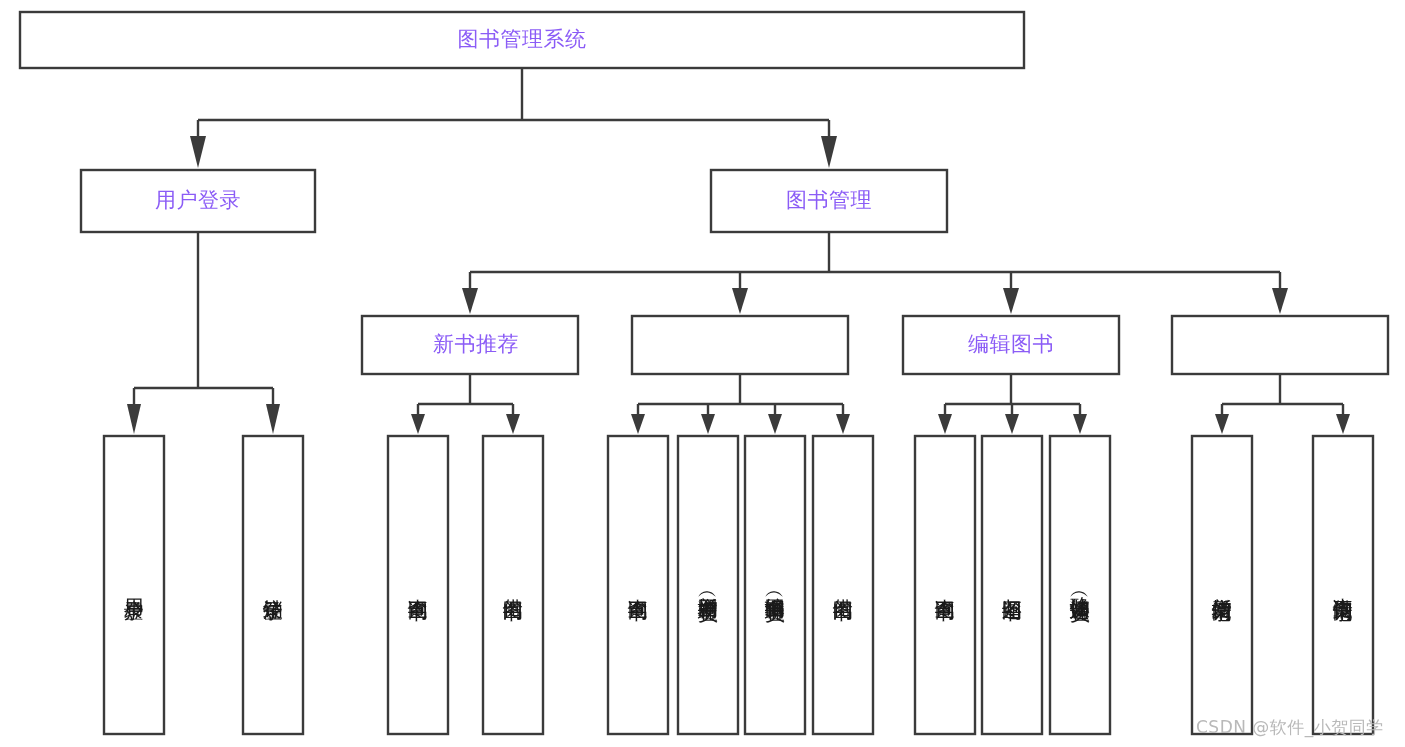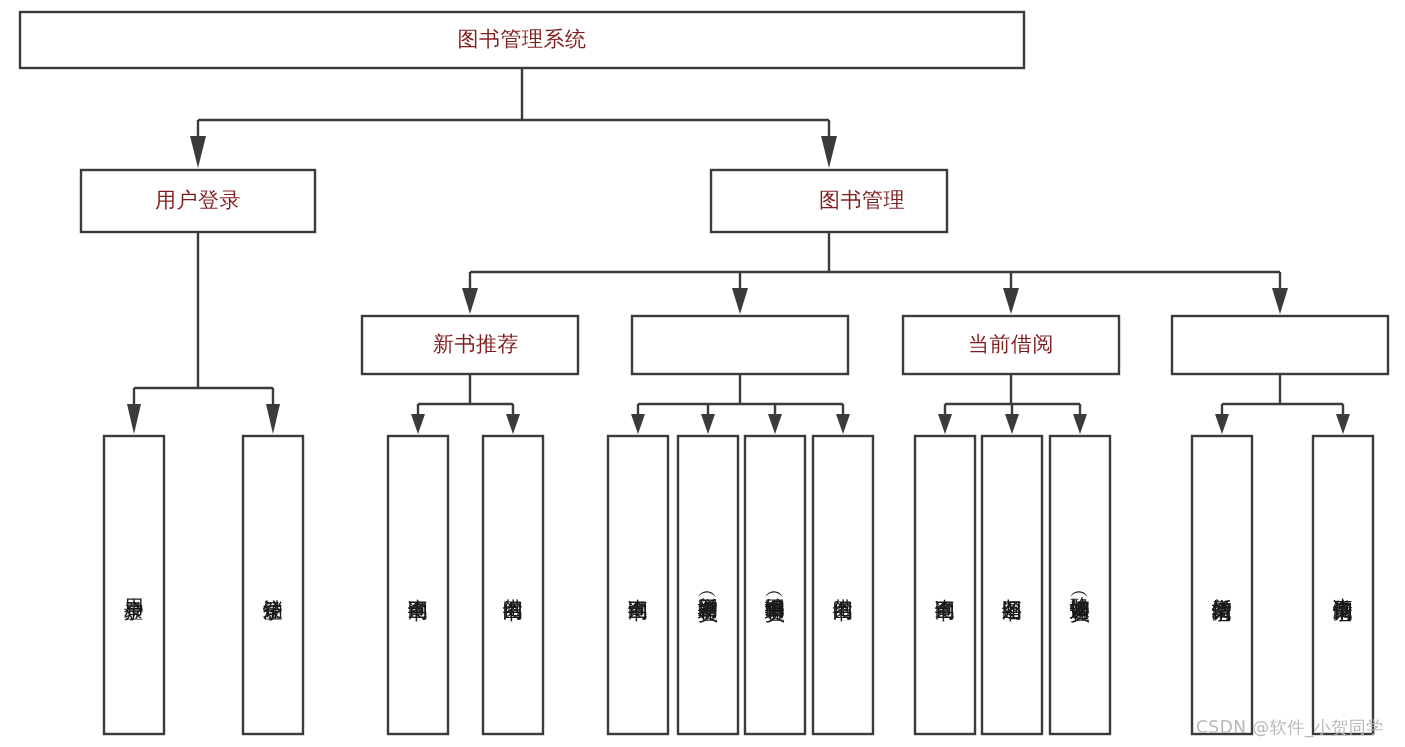--- a/index.html
+++ b/index.html
@@ -40,21 +40,21 @@
   }
   .arrow-head {
     fill: #3b3b3b;
     stroke: none;
   }
   .node-label-h {
     position: absolute;
     display: flex;
     align-items: center;
     justify-content: center;
-    color: #7f1d1d;
+    color: #8b5cf6;
     font-size: 21px;
     line-height: 1.2;
     letter-spacing: 0.5px;
     white-space: nowrap;
     pointer-events: none;
   }
   .node-label-v {
     position: absolute;
     display: flex;
     align-items: center;
@@ -181,24 +181,24 @@
     <rect class="node-rect" x="915" y="436" width="60" height="298"></rect>
     <rect class="node-rect" x="982" y="436" width="60" height="298"></rect>
     <rect class="node-rect" x="1050" y="436" width="60" height="298"></rect>
     <rect class="node-rect" x="1192" y="436" width="60" height="298"></rect>
     <rect class="node-rect" x="1313" y="436" width="60" height="298"></rect>
   </svg>
 
   <div class="node-label-h" style="left: 20px; top: 12px; width: 1004px; height: 56px;">图书管理系统</div>
 
   <div class="node-label-h" style="left: 81px; top: 170px; width: 234px; height: 62px;">用户登录</div>
-  <div class="node-label-h" style="left: 711px; top: 170px; width: 236px; height: 62px; margin-left: 33px;">图书管理</div>
+  <div class="node-label-h" style="left: 711px; top: 170px; width: 236px; height: 62px;">图书管理</div>
 
   <div class="node-label-h" style="left: 362px; top: 316px; width: 228px; height: 58px;">新书推荐</div>
-  <div class="node-label-h" style="left: 903px; top: 316px; width: 216px; height: 58px;">当前借阅</div>
+  <div class="node-label-h" style="left: 903px; top: 316px; width: 216px; height: 58px;">编辑图书</div>
 
   <div class="node-label-v" style="left: 104px; top: 436px; width: 60px; height: 298px;">用户登录</div>
   <div class="node-label-v" style="left: 243px; top: 436px; width: 60px; height: 298px;">注销登录</div>
   <div class="node-label-v" style="left: 388px; top: 436px; width: 60px; height: 298px;">查询图书</div>
   <div class="node-label-v" style="left: 483px; top: 436px; width: 60px; height: 298px;">借阅图书</div>
   <div class="node-label-v" style="left: 608px; top: 436px; width: 60px; height: 298px;">查询图书</div>
   <div class="node-label-v" style="left: 678px; top: 436px; width: 60px; height: 298px;">新增图书（管理员）</div>
   <div class="node-label-v" style="left: 745px; top: 436px; width: 60px; height: 298px;">编辑图书（管理员）</div>
   <div class="node-label-v" style="left: 813px; top: 436px; width: 60px; height: 298px;">借阅图书</div>
   <div class="node-label-v" style="left: 915px; top: 436px; width: 60px; height: 298px;">查询图书</div>

